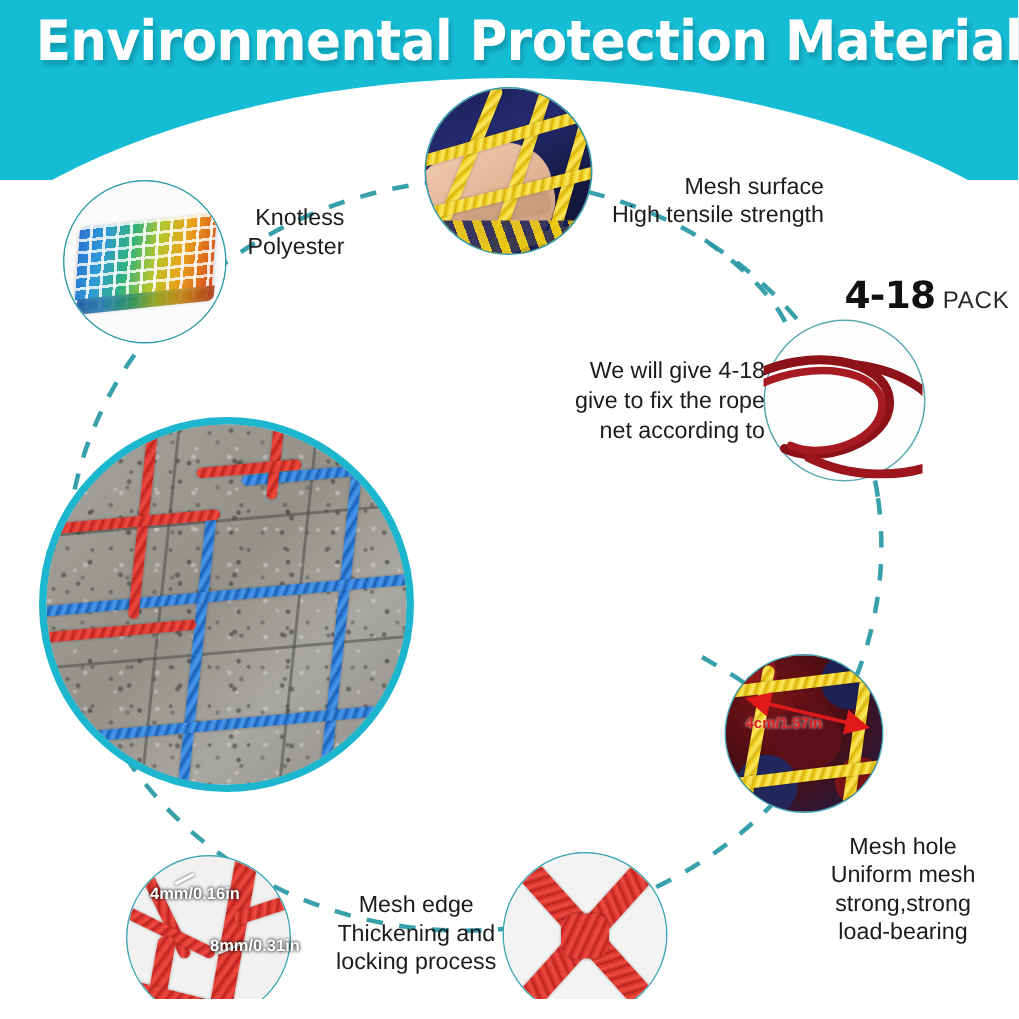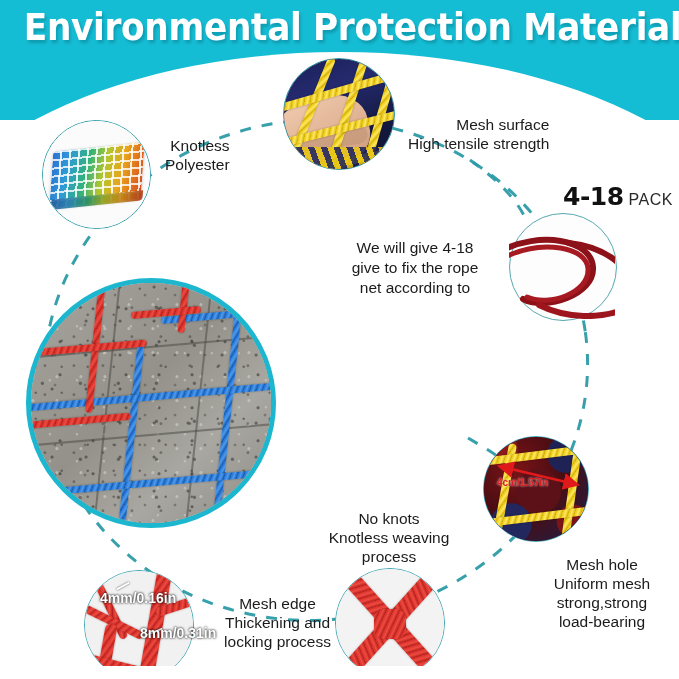--- a/index.html
+++ b/index.html
@@ -126,21 +126,21 @@
     line-height: 19px;
     z-index: 5;
     white-space: pre;
   }
   .label.center { text-align: center; }
   .label.left { text-align: right; }
 
   .center-note {
     position: absolute;
     z-index: 5;
-    text-align: center;
+    text-align: right;
     color: #1b1b1b;
     font-size: 15.5px;
     line-height: 20px;
     white-space: pre;
     font-family: "Liberation Sans", sans-serif;
   }
 
   .pack-wrap {
     position: absolute;
     z-index: 6;
@@ -159,21 +159,21 @@
     color: #2a2a2a;
     letter-spacing: 0.5px;
     margin-left: 5px;
   }
 
   
   .measure {
     position: absolute;
     font-family: "Liberation Sans", sans-serif;
     font-weight: bold;
-    font-size: 14px;
+    font-size: 11px;
     color: #ffffff;
     text-shadow: 0 0 2px rgba(0,0,0,0.85), 0 0 3px rgba(0,0,0,0.6);
     white-space: nowrap;
     z-index: 6;
   }
   .measure-red {
     position: absolute;
     font-family: "Liberation Sans", sans-serif;
     font-weight: bold;
     font-size: 10px;
@@ -317,21 +317,20 @@
   <div class="measure-red" style="left:497px; top:477px;">4cm/1.57in</div>
   <div class="label center" style="left:536px; top:555px; width:132px;"><span>Mesh hole</span><br><span>Uniform mesh</span><br><span>strong,strong</span><br><span>load-bearing</span></div>
 
   <div class="circle ring-thin" style="left:335px; top:568px; width:108px; height:108px; background:#f4f4f4; border-color:#3FA7B4;">
     <div class="photo" style="background:#f3f3f3;">
       <div class="rope rope-red" style="left:-10px; top:46px; width:130px; height:17px; transform: rotate(48deg); border-radius:9px;"></div>
       <div class="rope rope-red" style="left:-10px; top:46px; width:130px; height:17px; transform: rotate(-48deg); border-radius:9px;"></div>
       <div class="rope rope-red" style="left:38px; top:40px; width:32px; height:30px; border-radius:10px;"></div>
     </div>
   </div>
-  <div class="label center" style="left:313px; top:509px; width:152px;"><span>No knots</span><br><span>Knotless weaving</span><br><span>process</span></div>
 
   <div class="circle ring-thin" style="left:84px; top:570px; width:108px; height:108px; background:#f2f2f2; border-color:#3FA7B4;">
     <div class="photo" style="background:#f1f1f1;">
       <div class="rope rope-red" style="left:62px; top:-16px; width:15px; height:150px; transform: rotate(10deg); border-radius:8px;"></div>
       <div class="rope rope-red" style="left:16px; top:-18px; width:8px; height:90px; transform: rotate(-26deg); border-radius:5px;"></div>
       <div class="rope rope-red" style="left:-18px; top:44px; width:80px; height:8px; transform: rotate(26deg); border-radius:5px;"></div>
       <div class="rope rope-red" style="left:14px; top:52px; width:12px; height:80px; transform: rotate(10deg); border-radius:6px;"></div>
       <div class="rope rope-red" style="left:-4px; top:96px; width:120px; height:9px; transform: rotate(14deg); border-radius:5px;"></div>
       <div class="rope rope-red" style="left:70px; top:28px; width:60px; height:9px; transform: rotate(-18deg); border-radius:5px;"></div>
     </div>

